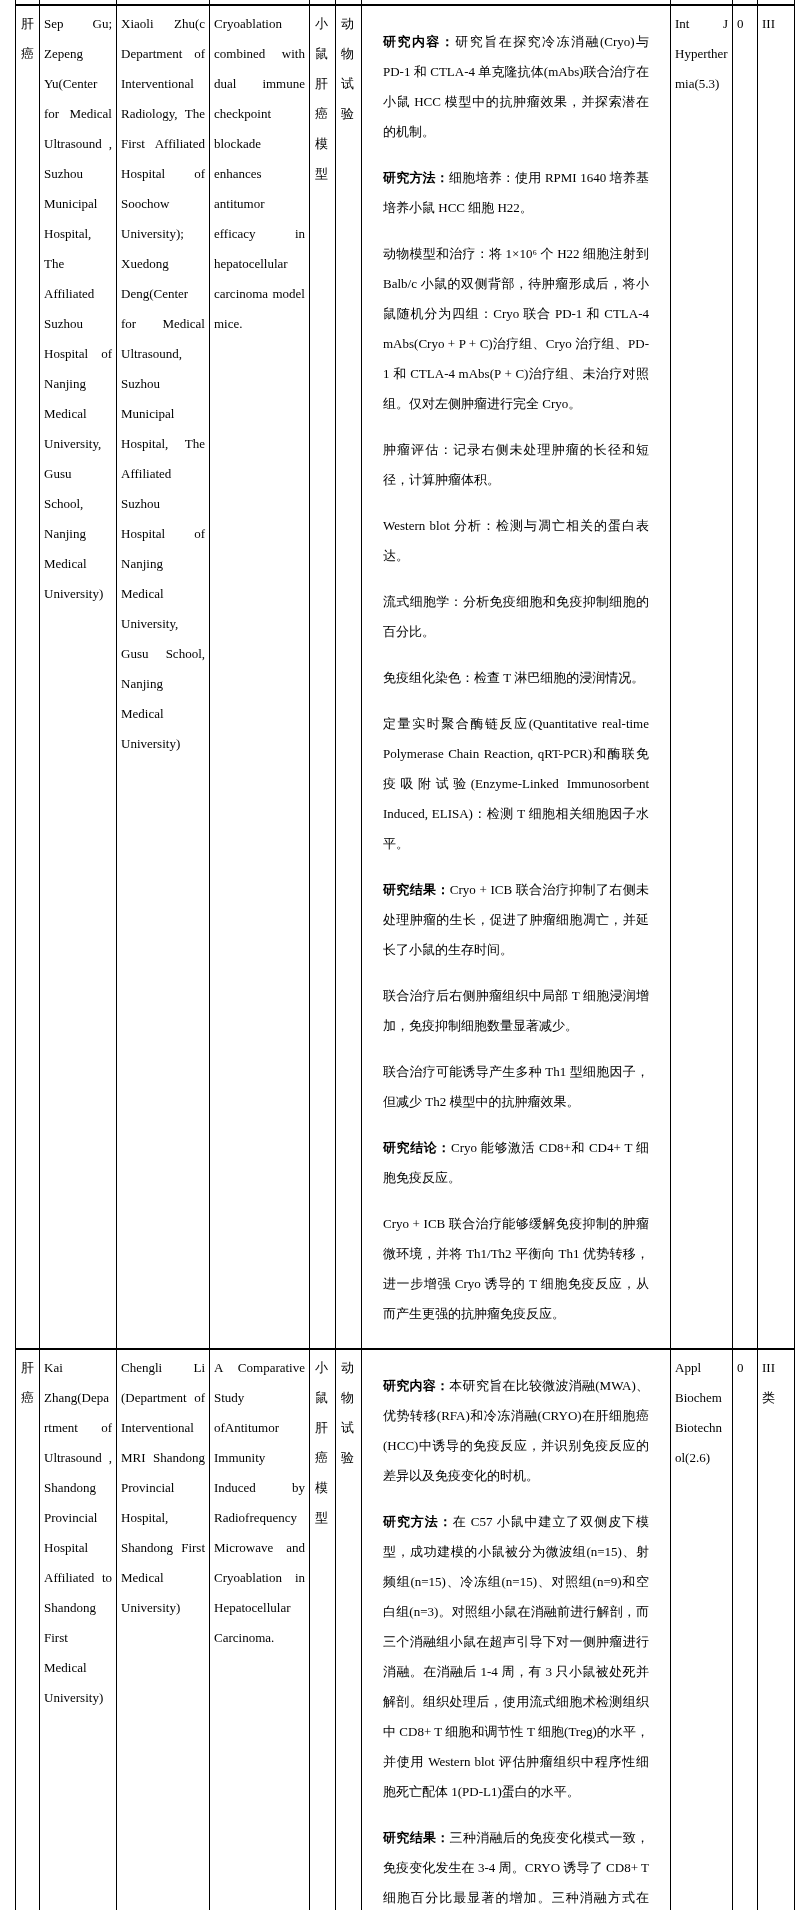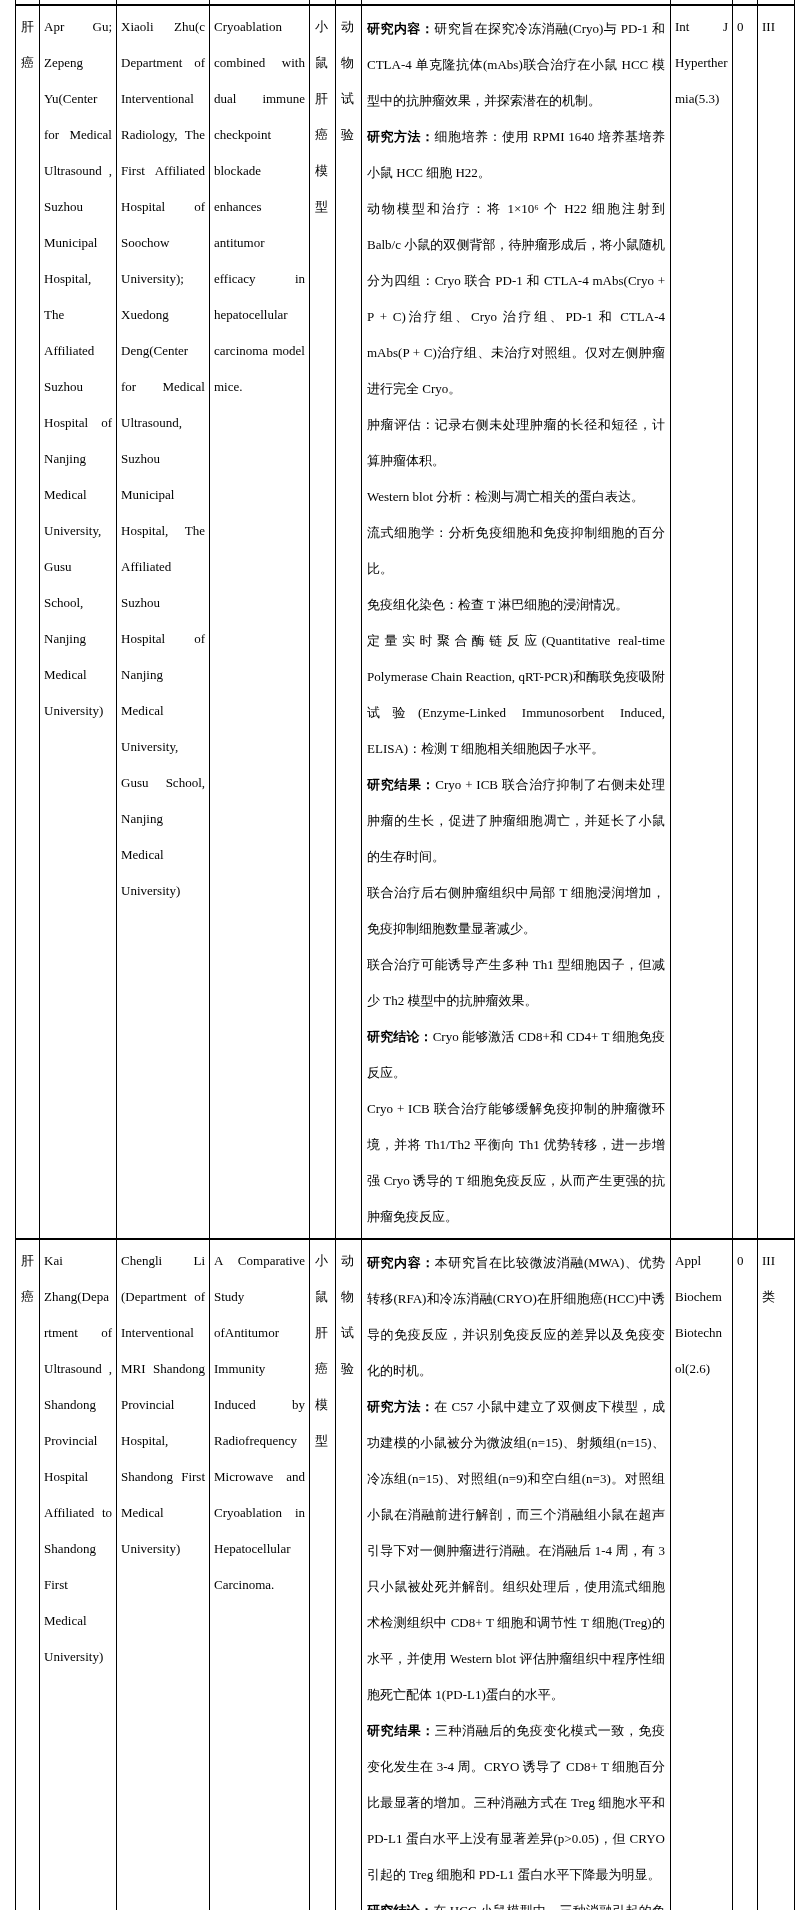--- a/index.html
+++ b/index.html
@@ -17,33 +17,33 @@
   col.c-corr{width:93px;}
   col.c-title{width:100px;}
   col.c-model{width:26px;}
   col.c-type{width:26px;}
   col.c-content{width:309px;}
   col.c-journal{width:62px;}
   col.c-cite{width:25px;}
   col.c-level{width:37px;}
   td{
     border:1px solid #000;vertical-align:top;
-    padding:3px 4px;font-size:13px;line-height:36px;
+    padding:3px 4px;font-size:13px;line-height:30px;
     text-align:justify;overflow-wrap:break-word;word-break:break-word;
     background:#fff;
   }
   tr.study-row > td{border-top-width:2px;}
   tr.study-row.last > td{border-bottom-width:2px;}
   td.content-cell{padding:5px 5px 3px 5px;}
   td.disease-cell,td.model-cell,td.type-cell{padding:3px 5px;}
   tr.partial-row td{height:4px;padding:0;line-height:0;}
   tr.partial-row.top td{border-top:none;}
   tr.study-row.r1 > td{height:1140px;}
   tr.study-row.r2 > td{height:746px;}
-  .para{margin:0;}
+  .para{margin:16px;}
   .para b{font-weight:bold;}
 </style>
 </head>
 <body>
 
 <div class="doc">
   <table class="studies">
     <colgroup>
       <col class="c-disease">
         <col class="c-authors">
@@ -64,21 +64,21 @@
           <td></td>
           <td></td>
           <td></td>
           <td></td>
           <td></td>
           <td></td>
           <td></td>
         </tr>
         <tr class="study-row r1">
           <td class="disease-cell">肝癌</td>
-          <td class="authors-cell">Apr Gu; Zepeng Yu(Center for Medical Ultrasound , Suzhou Municipal Hospital, The Affiliated Suzhou Hospital of Nanjing Medical University, Gusu School, Nanjing Medical University)</td>
+          <td class="authors-cell">Sep Gu; Zepeng Yu(Center for Medical Ultrasound , Suzhou Municipal Hospital, The Affiliated Suzhou Hospital of Nanjing Medical University, Gusu School, Nanjing Medical University)</td>
           <td class="corr-cell">Xiaoli Zhu(c Department of Interventional Radiology, The First Affiliated Hospital of Soochow University); Xuedong Deng(Center for Medical Ultrasound, Suzhou Municipal Hospital, The Affiliated Suzhou Hospital of Nanjing Medical University, Gusu School, Nanjing Medical University)</td>
           <td class="title-cell">Cryoablation combined with dual immune checkpoint blockade enhances antitumor efficacy in hepatocellular carcinoma model mice.</td>
           <td class="model-cell">小鼠肝癌模型</td>
           <td class="type-cell">动物试验</td>
           <td class="content-cell">
             <div class="para"><b>研究内容：</b><span>研究旨在探究冷冻消融(Cryo)与 PD-1 和 CTLA-4 单克隆抗体(mAbs)联合治疗在小鼠 HCC 模型中的抗肿瘤效果，并探索潜在的机制。</span></div>
             <div class="para"><b>研究方法：</b><span>细胞培养：使用 RPMI 1640 培养基培养小鼠 HCC 细胞 H22。</span></div>
             <div class="para"><span>动物模型和治疗：将 1×10⁶ 个 H22 细胞注射到 Balb/c 小鼠的双侧背部，待肿瘤形成后，将小鼠随机分为四组：Cryo 联合 PD-1 和 CTLA-4 mAbs(Cryo + P + C)治疗组、Cryo 治疗组、PD-1 和 CTLA-4 mAbs(P + C)治疗组、未治疗对照组。仅对左侧肿瘤进行完全 Cryo。</span></div>
             <div class="para"><span>肿瘤评估：记录右侧未处理肿瘤的长径和短径，计算肿瘤体积。</span></div>
             <div class="para"><span>Western blot 分析：检测与凋亡相关的蛋白表达。</span></div>

